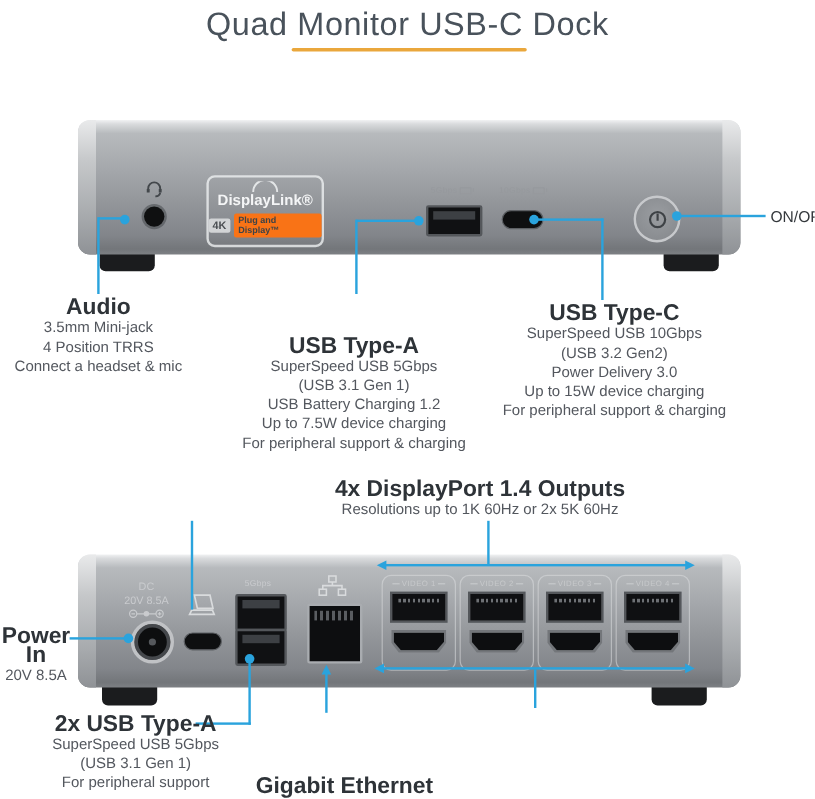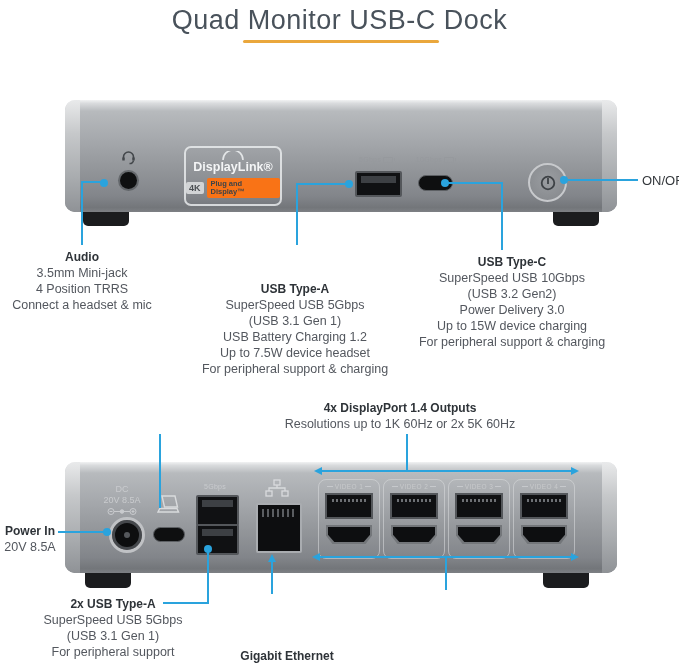--- a/index.html
+++ b/index.html
@@ -83,21 +83,21 @@
   
   .bl{background:#2aa3dd;z-index:4;}
   .bdot{width:8px;height:8px;border-radius:50%;background:#2aa3dd;z-index:4;}
   .arrow{width:0;height:0;z-index:4;}
   .arrow-left{border-top:4px solid transparent;border-bottom:4px solid transparent;border-right:8px solid #2aa3dd;}
   .arrow-right{border-top:4px solid transparent;border-bottom:4px solid transparent;border-left:8px solid #2aa3dd;}
   .arrow-up{border-left:4px solid transparent;border-right:4px solid transparent;border-bottom:8px solid #2aa3dd;}
 
   
   .annot{text-align:center;z-index:5;}
-  .annot .t{font-size:12px;font-weight:bold;color:#2e3338;line-height:16px;}
+  .annot .t{font-size:19px;font-weight:bold;color:#2e3338;line-height:16px;}
   .annot .l{font-size:12.5px;color:#53575e;line-height:16px;}
   .onoff{font-size:13px;color:#34383c;z-index:5;}
   svg{display:block;}
 </style>
 </head>
 <body>
 
 <div id="canvas">
 
   <div class="abs page-title">Quad Monitor USB-C Dock</div>
@@ -110,21 +110,21 @@
   <div class="abs" style="left:120px;top:149px;z-index:3;">
     <svg width="17" height="17" viewBox="0 0 17 17" fill="none" stroke="#43474b" stroke-width="1.6">
       <path d="M3.5 10.5 v-2.5 a5 5 0 0 1 10 0 v2.5"></path>
       <path d="M3.5 8.5 v3" stroke-width="2.4"></path>
       <path d="M13.5 8.5 v3" stroke-width="2.4"></path>
       <path d="M13.5 11.5 a3.5 3.5 0 0 1 -4 3"></path>
     </svg>
   </div>
   <div class="abs jack" style="left:120px;top:172px;"></div>
 
-  <div class="abs badge" style="left:184px;top:146px;width:94px;height:50px;">
+  <div class="abs badge" style="left:172px;top:146px;width:94px;height:50px;">
     <svg width="26" height="10" viewBox="0 0 26 10" fill="none" stroke="rgba(240,242,243,.85)" stroke-width="1.6">
       <path d="M3 9 a10 10 0 0 1 20 0"></path>
     </svg>
     <div class="badge-brand">DisplayLink®</div>
     <div class="badge-row">
       <span class="badge-4k">4K</span>
       <span class="badge-tag">Plug and Display™</span>
     </div>
   </div>
 
@@ -166,21 +166,21 @@
     <div class="l">3.5mm Mini-jack</div>
     <div class="l">4 Position TRRS</div>
     <div class="l">Connect a headset &amp; mic</div>
   </div>
 
   <div class="abs annot" style="left:195px;top:249px;width:200px;margin-top:32px;">
     <div class="t">USB Type-A</div>
     <div class="l">SuperSpeed USB 5Gbps</div>
     <div class="l">(USB 3.1 Gen 1)</div>
     <div class="l">USB Battery Charging 1.2</div>
-    <div class="l">Up to 7.5W device headset</div>
+    <div class="l">Up to 7.5W device charging</div>
     <div class="l">For peripheral support &amp; charging</div>
   </div>
 
   <div class="abs annot" style="left:412px;top:254px;width:200px;">
     <div class="t">USB Type-C</div>
     <div class="l">SuperSpeed USB 10Gbps</div>
     <div class="l">(USB 3.2 Gen2)</div>
     <div class="l">Power Delivery 3.0</div>
     <div class="l">Up to 15W device charging</div>
     <div class="l">For peripheral support &amp; charging</div>

